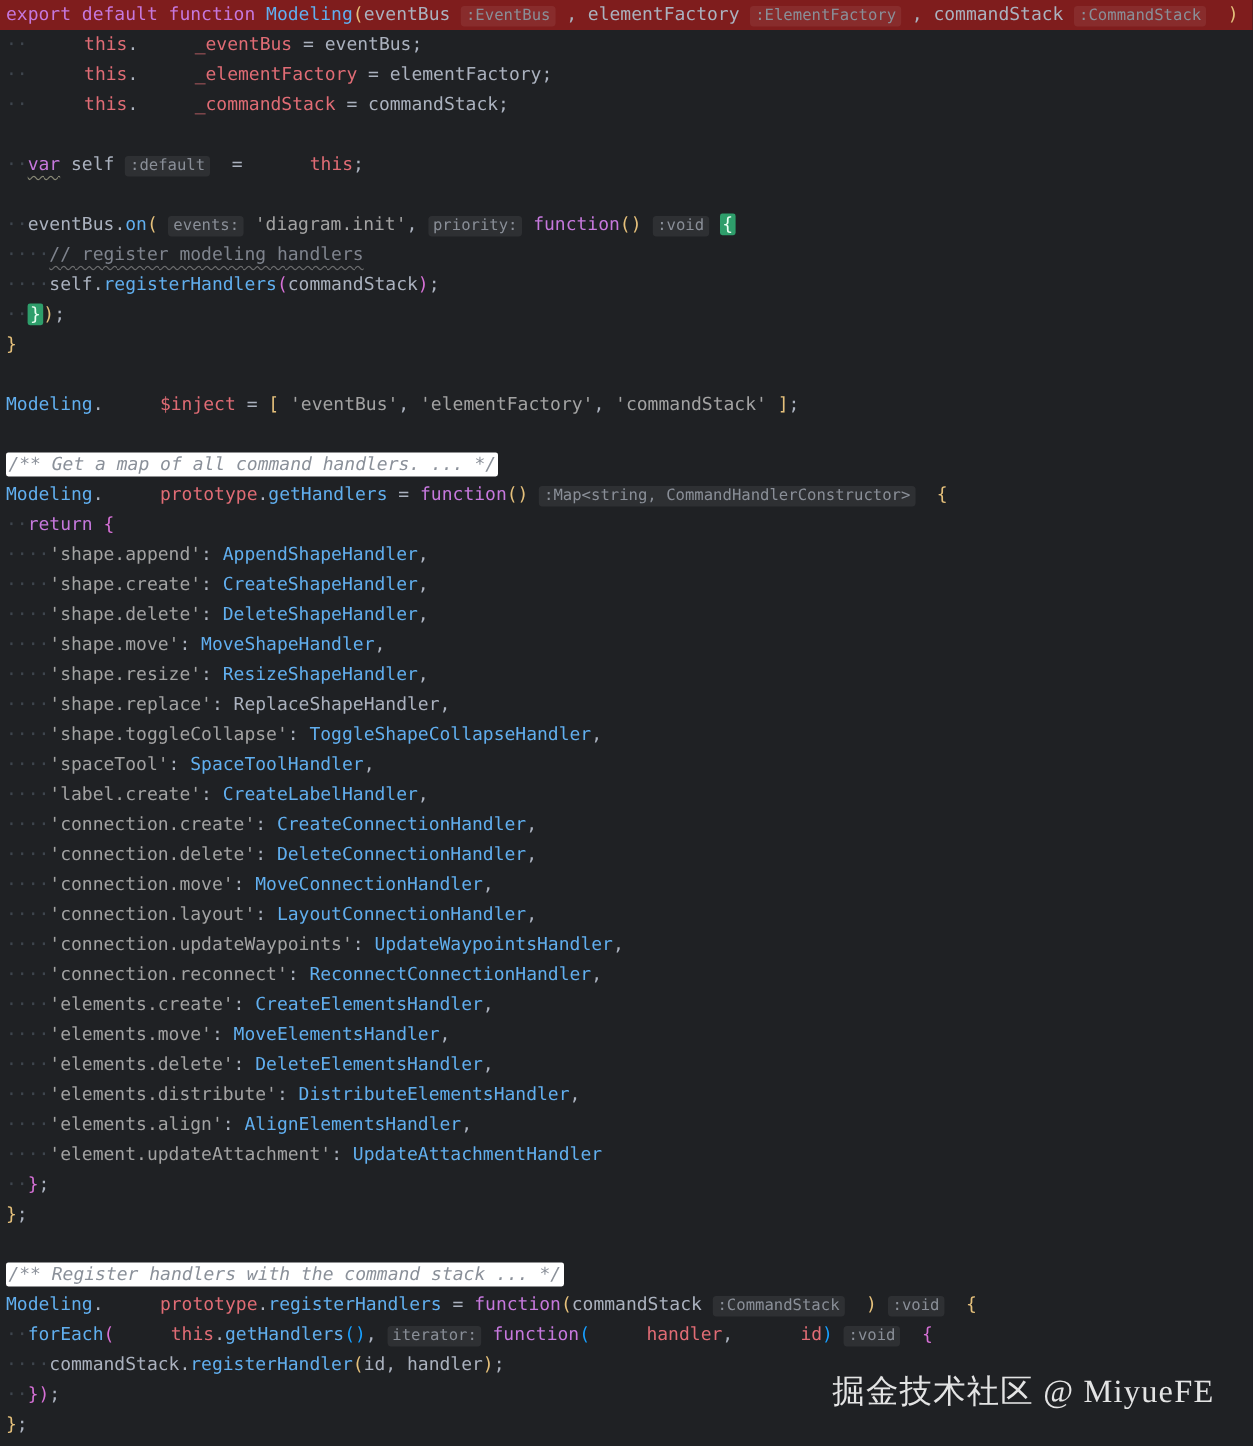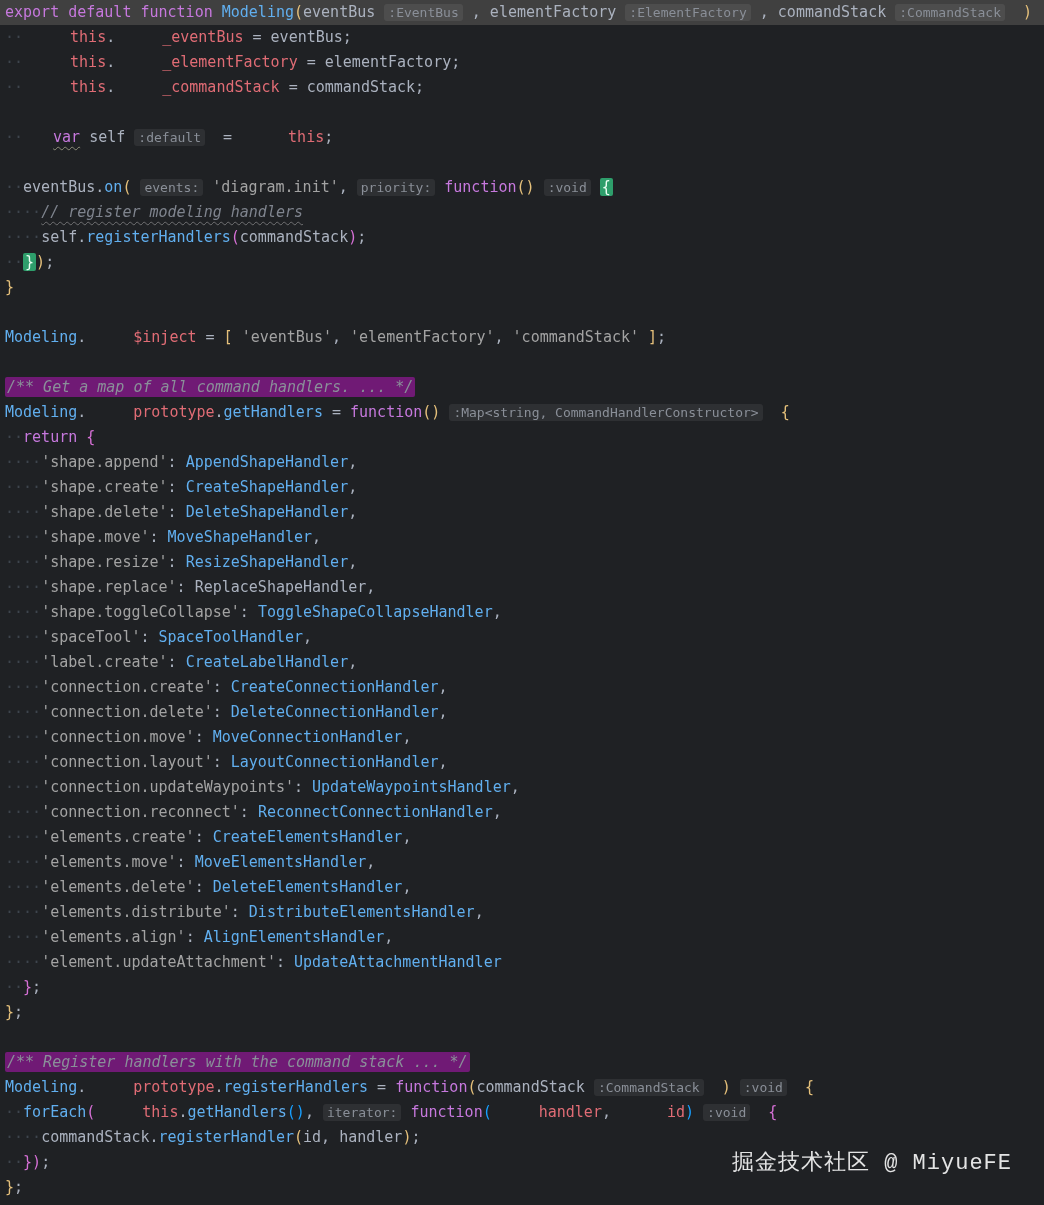--- a/index.html
+++ b/index.html
@@ -12,42 +12,42 @@
   .editor{
     position:absolute;inset:0;
     font-family:"DejaVu Sans Mono", monospace;
     font-size:15px;
     line-height:25px;
     padding-left:5px;
     white-space:pre;
     color:#ABB2BF;
   }
   .line{height:25px;white-space:pre;}
-  .line.topline{background:#404040;margin-left:-5px;padding-left:5px;}
+  .line.topline{background:#7f1d1d;margin-left:-5px;padding-left:5px;}
   
   .tk-k   {color:#C678DD;}                 
-  .tk-kw  {color:#C678DD;text-decoration:underline wavy rgba(190,190,160,.65);text-decoration-thickness:1px;text-underline-offset:4px;margin-left:30px;} 
+  .tk-kw  {color:#C678DD;text-decoration:underline wavy rgba(190,190,160,.65);text-decoration-thickness:1px;text-underline-offset:4px;} 
   .tk-fn  {color:#61AFEF;}                 
   .tk-v   {color:#E06C75;margin-left:47px;}                 
   .tk-p   {color:#ABB2BF;}                 
   .tk-s   {color:#a3a3a3;}
-  .tk-cw  {color:#7F848E;font-style:italic;text-decoration:underline wavy rgba(170,170,170,.55);text-decoration-thickness:1px;text-underline-offset:4px;}
-  .tk-cf  {color:#8A9099;font-style:italic;background:#701a75;border-radius:2px;padding:1px 2px;}
+  .tk-cw  {color:#7F848E;text-decoration:underline wavy rgba(170,170,170,.55);text-decoration-thickness:1px;text-underline-offset:4px;}
+  .tk-cf  {color:#8A9099;font-style:italic;background:#ffffff;border-radius:2px;padding:1px 2px;}
   .tk-h   {color:#8A8F98;background:rgba(255,255,255,0.07);border-radius:3px;padding:1px 4px;font-size:13px;}
   .tk-b1  {color:#E5C07B;}                 
   .tk-b2  {color:#D670D6;}                 
   .tk-b3  {color:#179FFF;}                 
   .tk-ws  {color:#3E454D;}                 
   .tk-hl  {background:#2E9E6B;color:#EAFFF3;border-radius:2px;padding:0 2px;} 
   .watermark{
     position:absolute;
     right:32px;bottom:28px;
     color:rgba(255,255,255,0.88);
-    font-size:22px;
-    font-family:Liberation Mono, monospace;
+    font-size:27px;
+    font-family:Liberation Serif, serif;
     letter-spacing:1px;
   }
 </style>
 </head>
 <body>
 
 <div class="editor"><div class="line topline"><span class="tk-k">export</span><span class="tk-p"> </span><span class="tk-k">default</span><span class="tk-p"> </span><span class="tk-k">function</span><span class="tk-p"> </span><span class="tk-fn">Modeling</span><span class="tk-b1">(</span><span class="tk-p">eventBus </span><span class="tk-h">:EventBus</span><span class="tk-p"> , </span><span class="tk-p">elementFactory </span><span class="tk-h">:ElementFactory</span><span class="tk-p"> , </span><span class="tk-p">commandStack </span><span class="tk-h">:CommandStack</span><span class="tk-p">  </span><span class="tk-b1">)</span></div><div class="line"><span class="tk-ws">··</span><span class="tk-v">this</span><span class="tk-p">.</span><span class="tk-v">_eventBus</span><span class="tk-p"> = </span><span class="tk-p">eventBus</span><span class="tk-p">;</span></div><div class="line"><span class="tk-ws">··</span><span class="tk-v">this</span><span class="tk-p">.</span><span class="tk-v">_elementFactory</span><span class="tk-p"> = </span><span class="tk-p">elementFactory</span><span class="tk-p">;</span></div><div class="line"><span class="tk-ws">··</span><span class="tk-v">this</span><span class="tk-p">.</span><span class="tk-v">_commandStack</span><span class="tk-p"> = </span><span class="tk-p">commandStack</span><span class="tk-p">;</span></div><div class="line"></div><div class="line"><span class="tk-ws">··</span><span class="tk-kw">var</span><span class="tk-p"> </span><span class="tk-p">self </span><span class="tk-h">:default</span><span class="tk-p">  = </span><span class="tk-v">this</span><span class="tk-p">;</span></div><div class="line"></div><div class="line"><span class="tk-ws">··</span><span class="tk-p">eventBus</span><span class="tk-p">.</span><span class="tk-fn">on</span><span class="tk-b1">(</span><span class="tk-p"> </span><span class="tk-h">events:</span><span class="tk-p"> </span><span class="tk-s">'diagram.init'</span><span class="tk-p">, </span><span class="tk-h">priority:</span><span class="tk-p"> </span><span class="tk-k">function</span><span class="tk-b1">()</span><span class="tk-p"> </span><span class="tk-h">:void</span><span class="tk-p"> </span><span class="tk-hl">{</span></div><div class="line"><span class="tk-ws">····</span><span class="tk-cw">// register modeling handlers</span></div><div class="line"><span class="tk-ws">····</span><span class="tk-p">self</span><span class="tk-p">.</span><span class="tk-fn">registerHandlers</span><span class="tk-b2">(</span><span class="tk-p">commandStack</span><span class="tk-b2">)</span><span class="tk-p">;</span></div><div class="line"><span class="tk-ws">··</span><span class="tk-hl">}</span><span class="tk-b1">)</span><span class="tk-p">;</span></div><div class="line"><span class="tk-b1">}</span></div><div class="line"></div><div class="line"><span class="tk-fn">Modeling</span><span class="tk-p">.</span><span class="tk-v">$inject</span><span class="tk-p"> = </span><span class="tk-b1">[</span><span class="tk-p"> </span><span class="tk-s">'eventBus'</span><span class="tk-p">, </span><span class="tk-s">'elementFactory'</span><span class="tk-p">, </span><span class="tk-s">'commandStack'</span><span class="tk-p"> </span><span class="tk-b1">]</span><span class="tk-p">;</span></div><div class="line"></div><div class="line"><span class="tk-cf">/** Get a map of all command handlers. ... */</span></div><div class="line"><span class="tk-fn">Modeling</span><span class="tk-p">.</span><span class="tk-v">prototype</span><span class="tk-p">.</span><span class="tk-fn">getHandlers</span><span class="tk-p"> = </span><span class="tk-k">function</span><span class="tk-b1">()</span><span class="tk-p"> </span><span class="tk-h">:Map&lt;string, CommandHandlerConstructor&gt;</span><span class="tk-p">  </span><span class="tk-b1">{</span></div><div class="line"><span class="tk-ws">··</span><span class="tk-k">return</span><span class="tk-p"> </span><span class="tk-b2">{</span></div><div class="line"><span class="tk-ws">····</span><span class="tk-s">'shape.append'</span><span class="tk-p">: </span><span class="tk-fn">AppendShapeHandler</span><span class="tk-p">,</span></div><div class="line"><span class="tk-ws">····</span><span class="tk-s">'shape.create'</span><span class="tk-p">: </span><span class="tk-fn">CreateShapeHandler</span><span class="tk-p">,</span></div><div class="line"><span class="tk-ws">····</span><span class="tk-s">'shape.delete'</span><span class="tk-p">: </span><span class="tk-fn">DeleteShapeHandler</span><span class="tk-p">,</span></div><div class="line"><span class="tk-ws">····</span><span class="tk-s">'shape.move'</span><span class="tk-p">: </span><span class="tk-fn">MoveShapeHandler</span><span class="tk-p">,</span></div><div class="line"><span class="tk-ws">····</span><span class="tk-s">'shape.resize'</span><span class="tk-p">: </span><span class="tk-fn">ResizeShapeHandler</span><span class="tk-p">,</span></div><div class="line"><span class="tk-ws">····</span><span class="tk-s">'shape.replace'</span><span class="tk-p">: </span><span class="tk-p">ReplaceShapeHandler</span><span class="tk-p">,</span></div><div class="line"><span class="tk-ws">····</span><span class="tk-s">'shape.toggleCollapse'</span><span class="tk-p">: </span><span class="tk-fn">ToggleShapeCollapseHandler</span><span class="tk-p">,</span></div><div class="line"><span class="tk-ws">····</span><span class="tk-s">'spaceTool'</span><span class="tk-p">: </span><span class="tk-fn">SpaceToolHandler</span><span class="tk-p">,</span></div><div class="line"><span class="tk-ws">····</span><span class="tk-s">'label.create'</span><span class="tk-p">: </span><span class="tk-fn">CreateLabelHandler</span><span class="tk-p">,</span></div><div class="line"><span class="tk-ws">····</span><span class="tk-s">'connection.create'</span><span class="tk-p">: </span><span class="tk-fn">CreateConnectionHandler</span><span class="tk-p">,</span></div><div class="line"><span class="tk-ws">····</span><span class="tk-s">'connection.delete'</span><span class="tk-p">: </span><span class="tk-fn">DeleteConnectionHandler</span><span class="tk-p">,</span></div><div class="line"><span class="tk-ws">····</span><span class="tk-s">'connection.move'</span><span class="tk-p">: </span><span class="tk-fn">MoveConnectionHandler</span><span class="tk-p">,</span></div><div class="line"><span class="tk-ws">····</span><span class="tk-s">'connection.layout'</span><span class="tk-p">: </span><span class="tk-fn">LayoutConnectionHandler</span><span class="tk-p">,</span></div><div class="line"><span class="tk-ws">····</span><span class="tk-s">'connection.updateWaypoints'</span><span class="tk-p">: </span><span class="tk-fn">UpdateWaypointsHandler</span><span class="tk-p">,</span></div><div class="line"><span class="tk-ws">····</span><span class="tk-s">'connection.reconnect'</span><span class="tk-p">: </span><span class="tk-fn">ReconnectConnectionHandler</span><span class="tk-p">,</span></div><div class="line"><span class="tk-ws">····</span><span class="tk-s">'elements.create'</span><span class="tk-p">: </span><span class="tk-fn">CreateElementsHandler</span><span class="tk-p">,</span></div><div class="line"><span class="tk-ws">····</span><span class="tk-s">'elements.move'</span><span class="tk-p">: </span><span class="tk-fn">MoveElementsHandler</span><span class="tk-p">,</span></div><div class="line"><span class="tk-ws">····</span><span class="tk-s">'elements.delete'</span><span class="tk-p">: </span><span class="tk-fn">DeleteElementsHandler</span><span class="tk-p">,</span></div><div class="line"><span class="tk-ws">····</span><span class="tk-s">'elements.distribute'</span><span class="tk-p">: </span><span class="tk-fn">DistributeElementsHandler</span><span class="tk-p">,</span></div><div class="line"><span class="tk-ws">····</span><span class="tk-s">'elements.align'</span><span class="tk-p">: </span><span class="tk-fn">AlignElementsHandler</span><span class="tk-p">,</span></div><div class="line"><span class="tk-ws">····</span><span class="tk-s">'element.updateAttachment'</span><span class="tk-p">: </span><span class="tk-fn">UpdateAttachmentHandler</span></div><div class="line"><span class="tk-ws">··</span><span class="tk-b2">}</span><span class="tk-p">;</span></div><div class="line"><span class="tk-b1">}</span><span class="tk-p">;</span></div><div class="line"></div><div class="line"><span class="tk-cf">/** Register handlers with the command stack ... */</span></div><div class="line"><span class="tk-fn">Modeling</span><span class="tk-p">.</span><span class="tk-v">prototype</span><span class="tk-p">.</span><span class="tk-fn">registerHandlers</span><span class="tk-p"> = </span><span class="tk-k">function</span><span class="tk-b1">(</span><span class="tk-p">commandStack </span><span class="tk-h">:CommandStack</span><span class="tk-p">  </span><span class="tk-b1">)</span><span class="tk-p"> </span><span class="tk-h">:void</span><span class="tk-p">  </span><span class="tk-b1">{</span></div><div class="line"><span class="tk-ws">··</span><span class="tk-fn">forEach</span><span class="tk-b2">(</span><span class="tk-v">this</span><span class="tk-p">.</span><span class="tk-fn">getHandlers</span><span class="tk-b3">()</span><span class="tk-p">, </span><span class="tk-h">iterator:</span><span class="tk-p"> </span><span class="tk-k">function</span><span class="tk-b3">(</span><span class="tk-v">handler</span><span class="tk-p">, </span><span class="tk-v">id</span><span class="tk-b3">)</span><span class="tk-p"> </span><span class="tk-h">:void</span><span class="tk-p">  </span><span class="tk-b2">{</span></div><div class="line"><span class="tk-ws">····</span><span class="tk-p">commandStack</span><span class="tk-p">.</span><span class="tk-fn">registerHandler</span><span class="tk-b1">(</span><span class="tk-p">id</span><span class="tk-p">, </span><span class="tk-p">handler</span><span class="tk-b1">)</span><span class="tk-p">;</span></div><div class="line"><span class="tk-ws">··</span><span class="tk-b2">}</span><span class="tk-b2">)</span><span class="tk-p">;</span></div><div class="line"><span class="tk-b1">}</span><span class="tk-p">;</span></div></div>
 
 <div class="watermark">掘金技术社区 @ MiyueFE</div>
 

